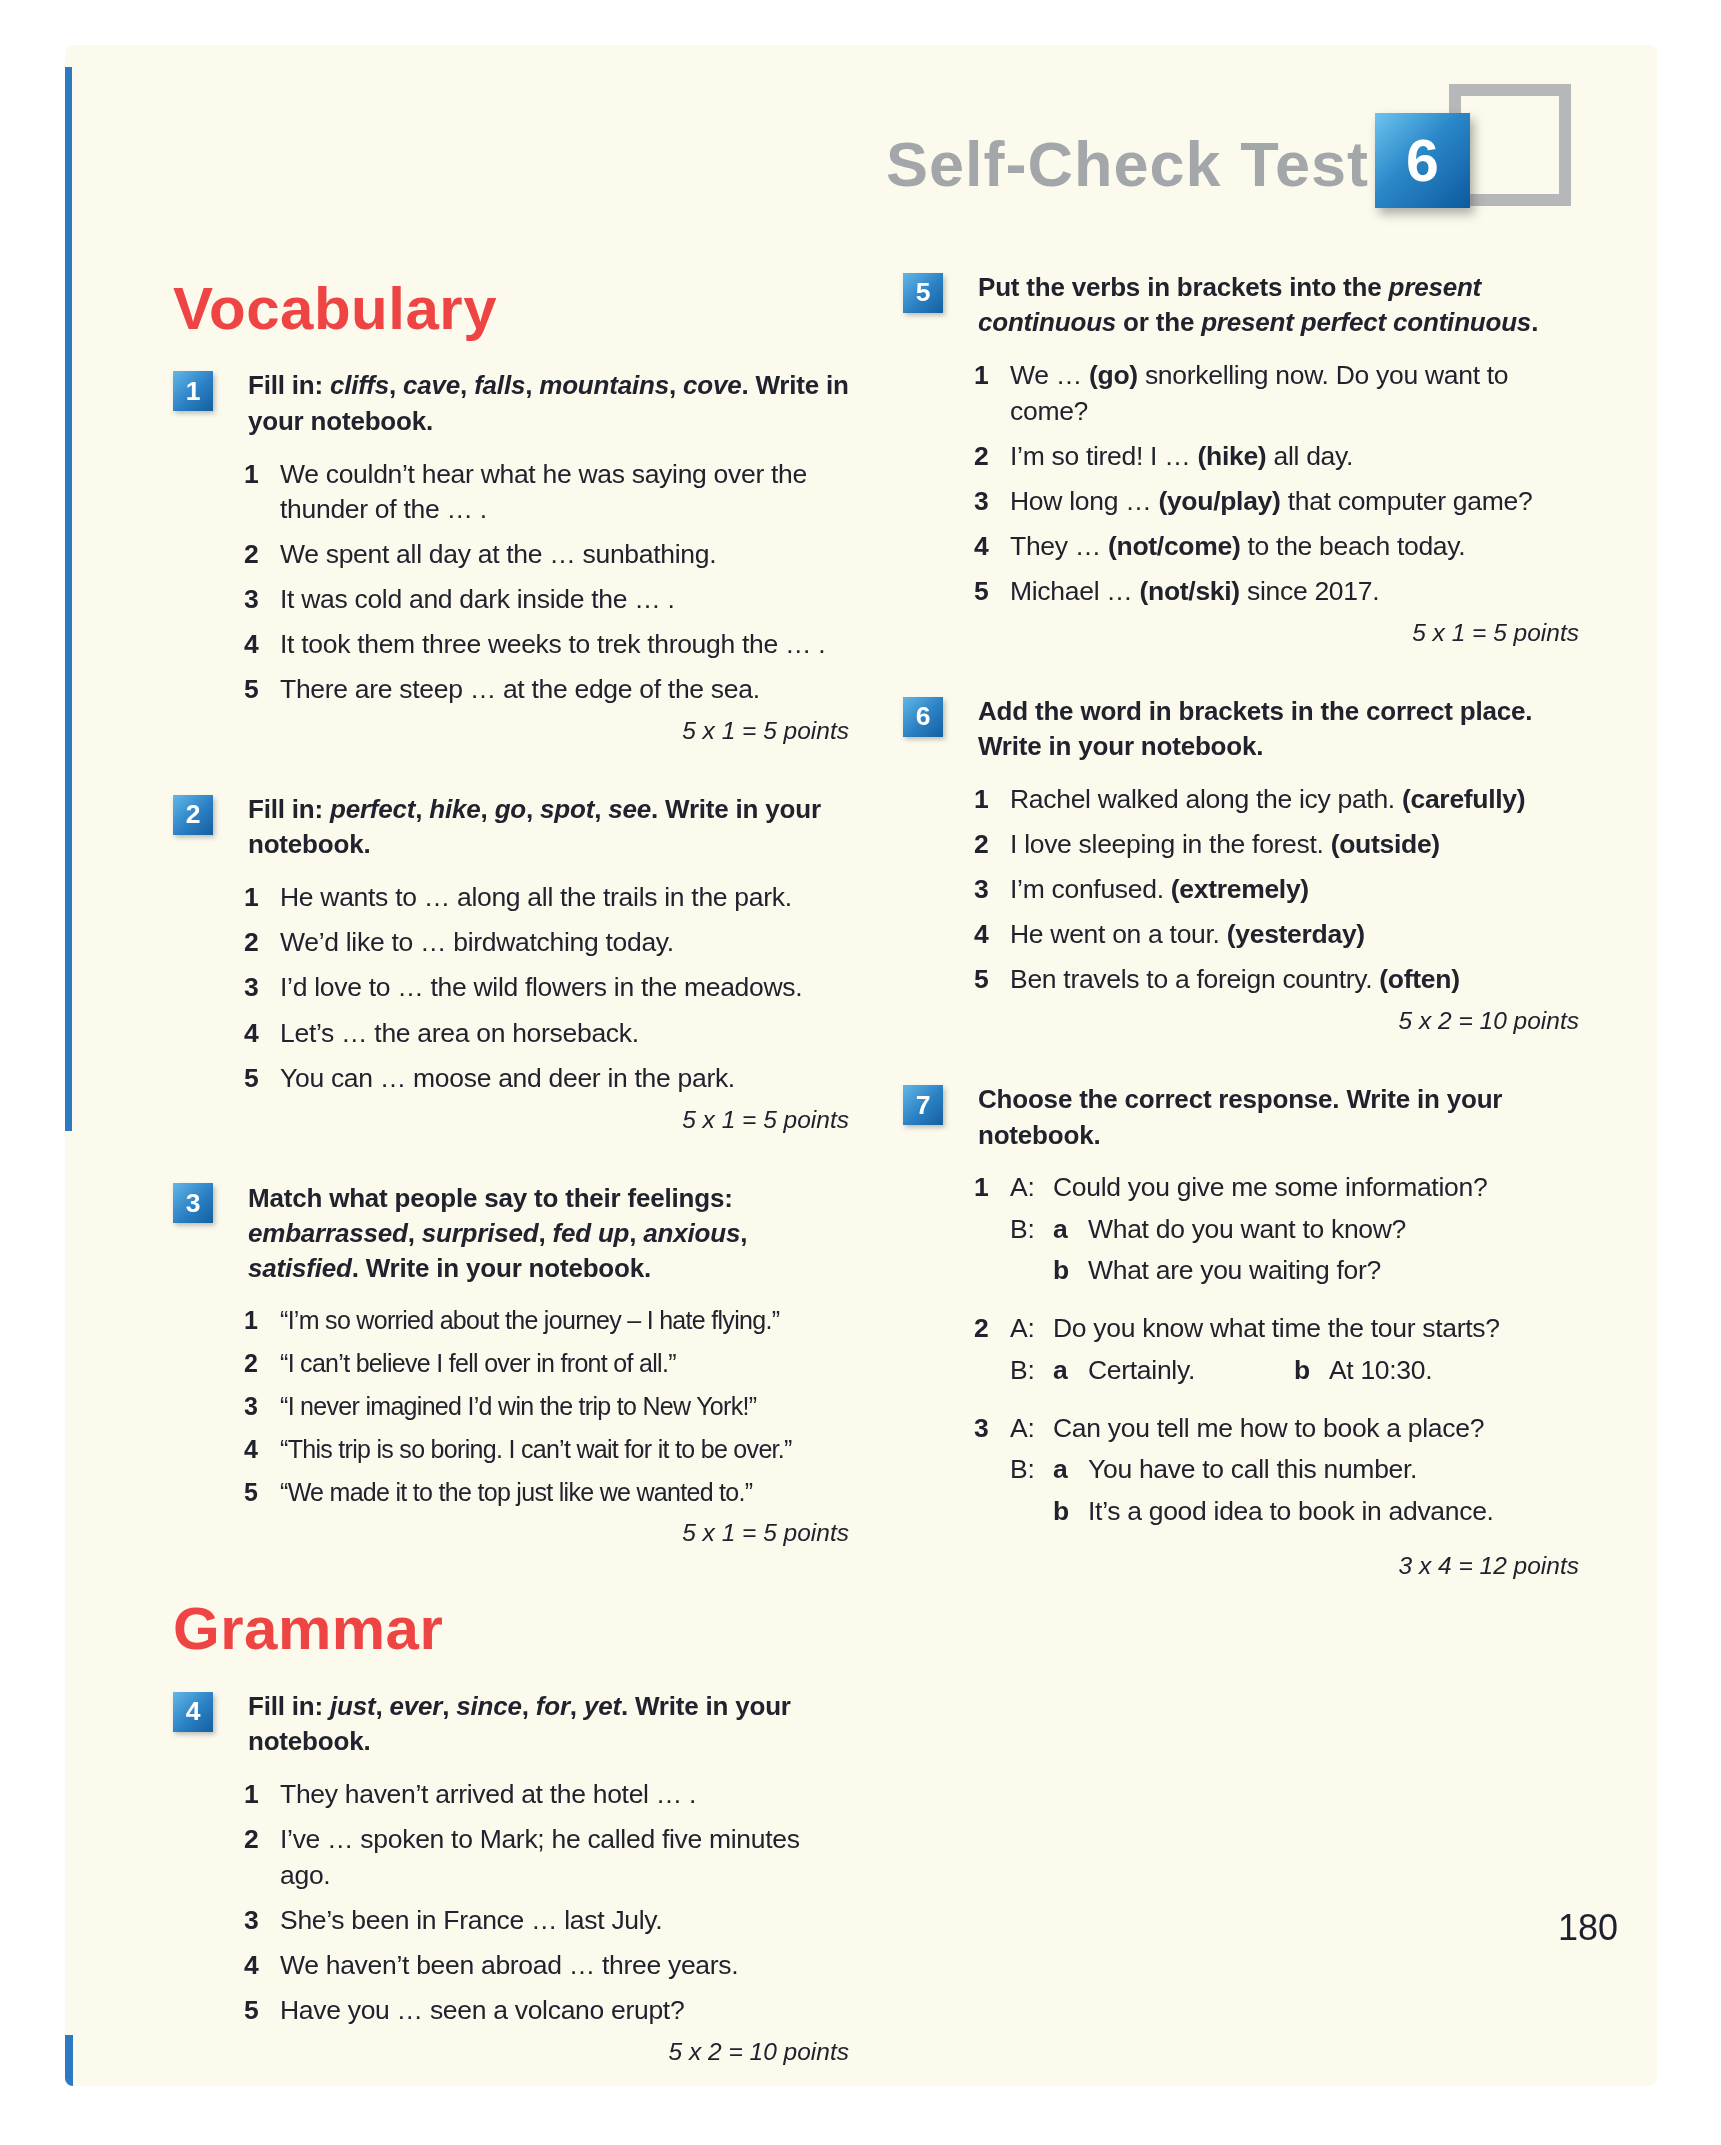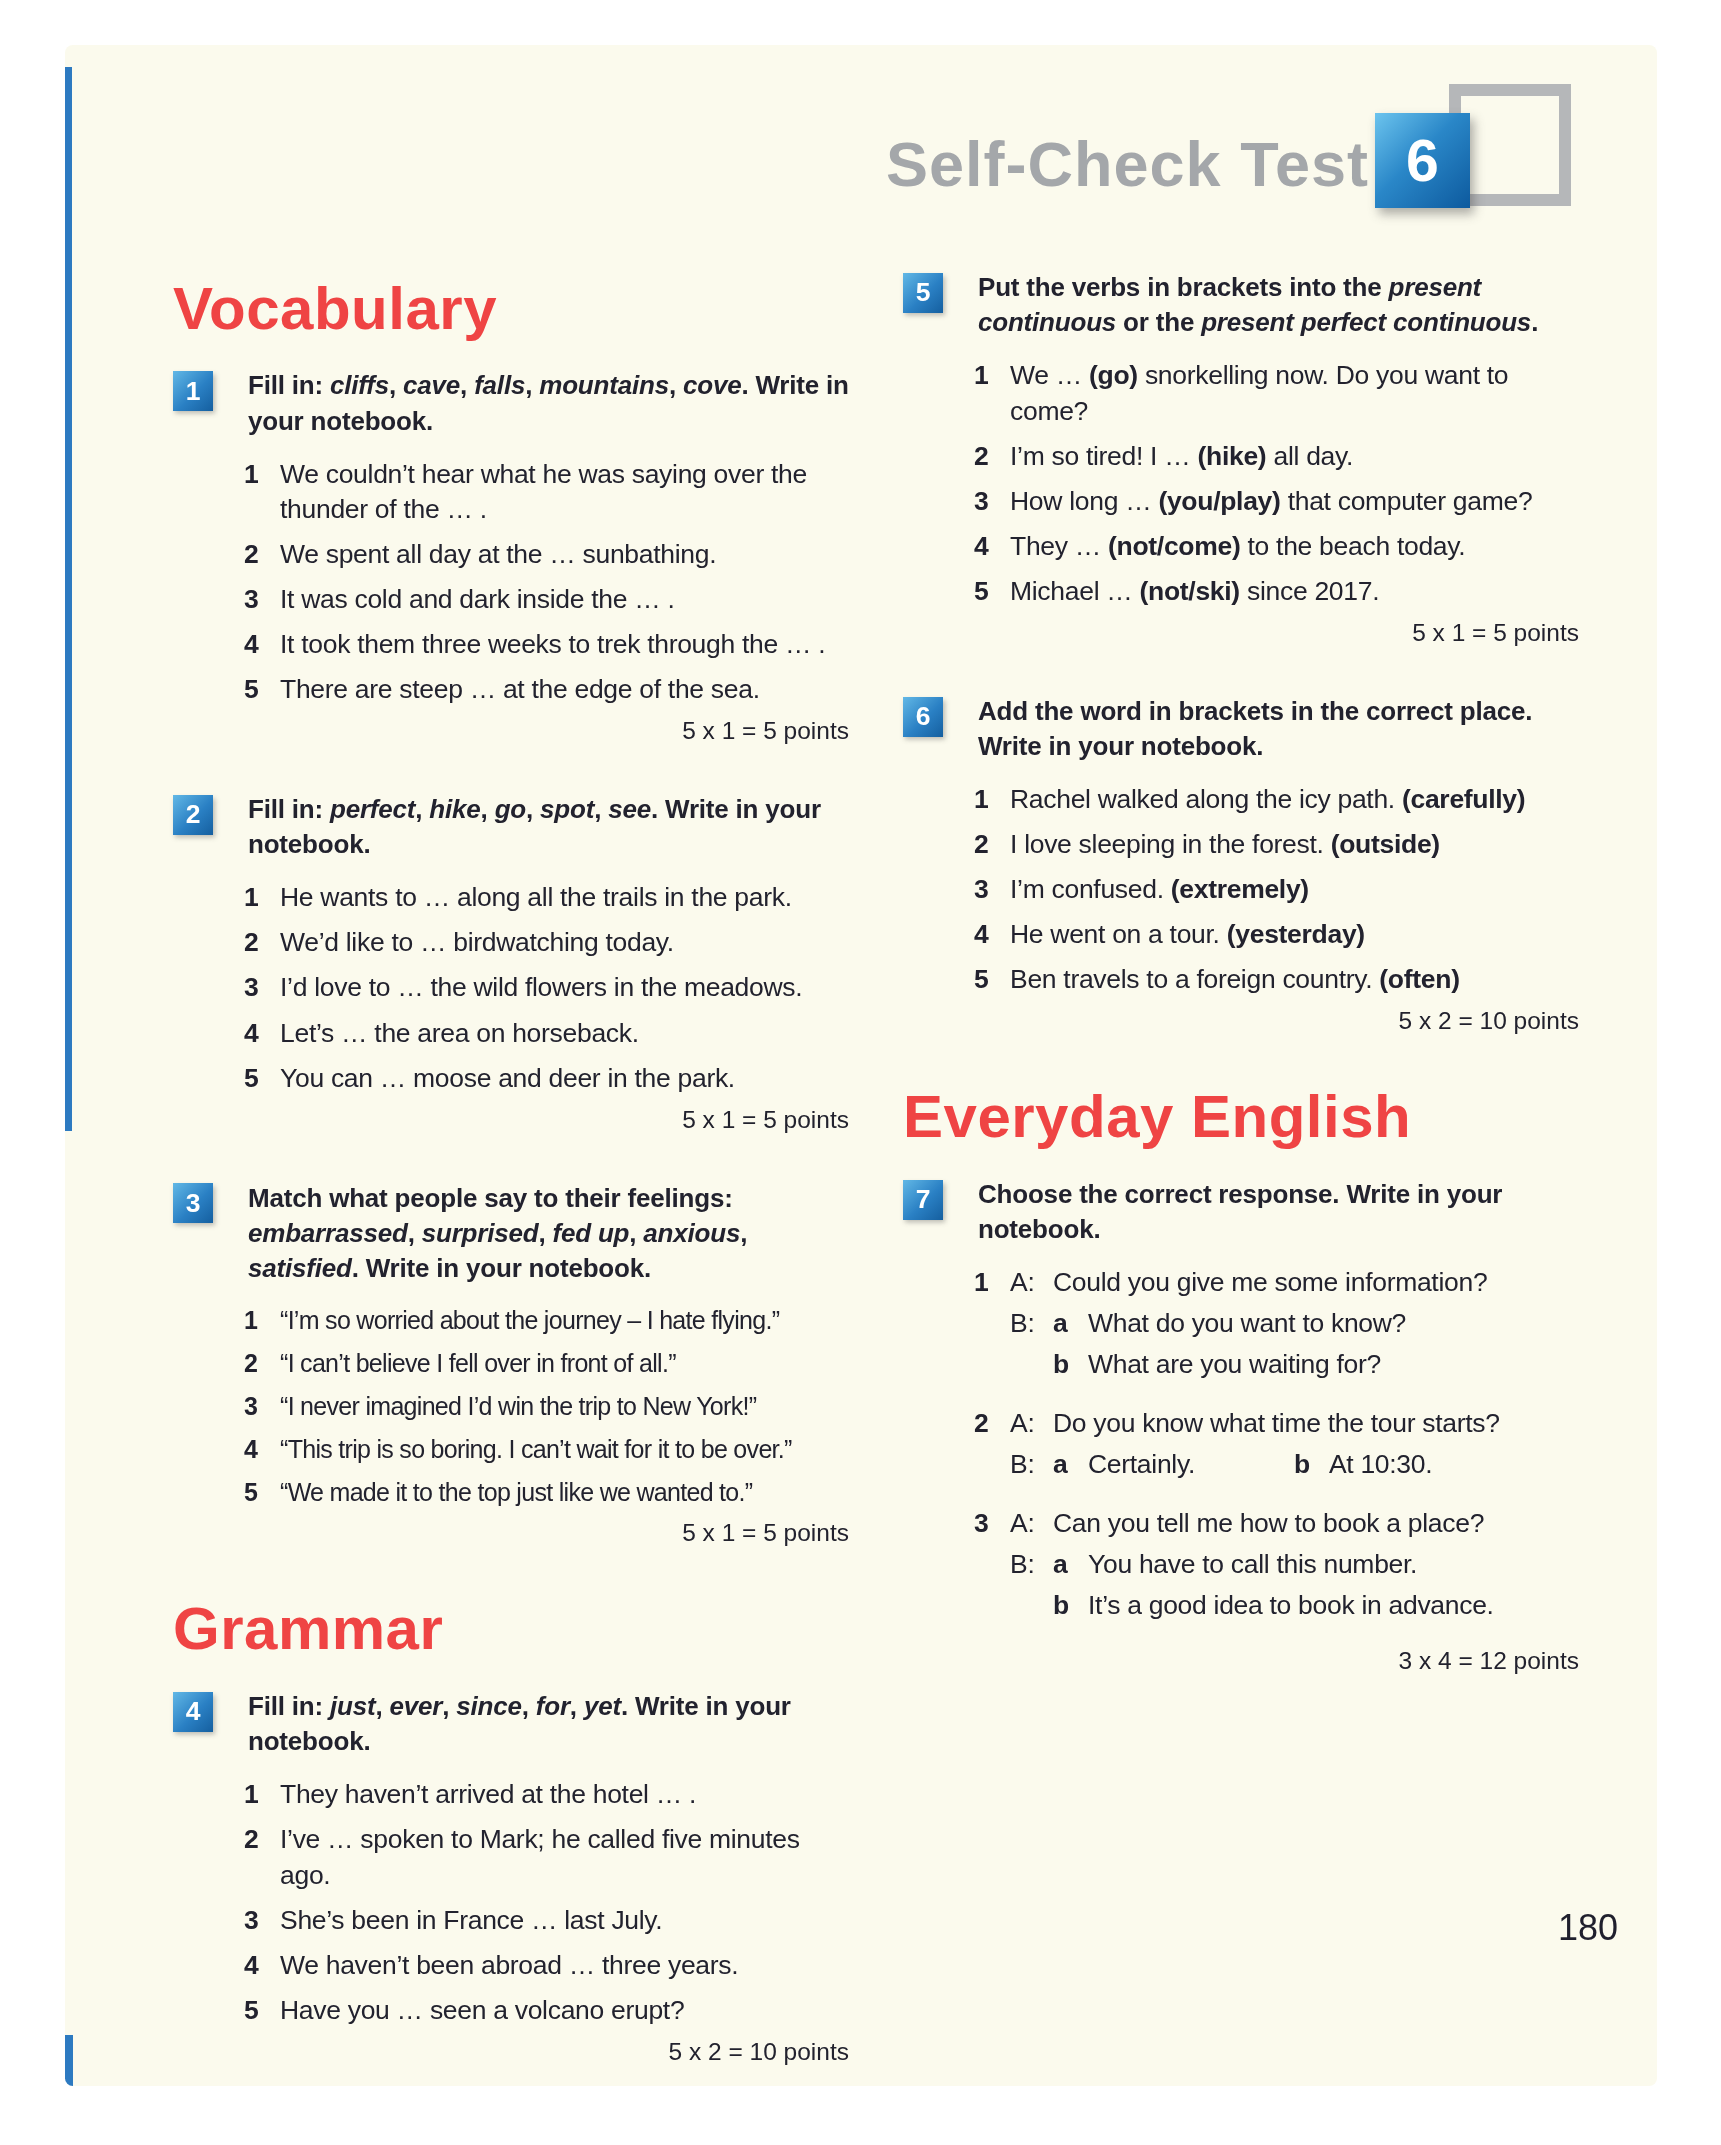--- a/index.html
+++ b/index.html
@@ -90,21 +90,21 @@
   .p-n { font-weight: 400; }
   .ex-items { margin: 17.6px 0 3.9px; padding-left: 71px; }
   .ex-item {
     display: flex; margin-bottom: 9.8px;
     font-size: 26.5px; line-height: 1.33; letter-spacing: -0.3px;
   }
   .exercise.condensed .ex-item { font-size: 25px; letter-spacing: -0.7px; }
   .item-num { width: 36px; flex: none; font-weight: 700; }
   .item-body { flex: 1; }
   .ex-points {
-    font-size: 24.5px;
+    font-style: italic; font-size: 24.5px;
     text-align: right; margin-top: 9.8px;
   }
   
   .dlg-item { margin-bottom: 23.5px; }
   .dlg-line { display: flex; }
   .dlg-line + .dlg-line { margin-top: 5.9px; }
   .spk { width: 43px; flex: none; }
   .dlg-text { flex: 1; }
   .opts { display: flex; flex-direction: column; gap: 5.9px; flex: 1; }
   .opts.inline { flex-direction: row; }
@@ -305,21 +305,20 @@
               <span class="item-num">4</span>
               <div class="item-body"><span class="p-n">He went on a tour. </span><span class="p-b">(yesterday)</span></div>
             </div>
             <div class="ex-item">
               <span class="item-num">5</span>
               <div class="item-body"><span class="p-n">Ben travels to a foreign country. </span><span class="p-b">(often)</span></div>
             </div>
           </div>
           <div class="ex-points">5 x 2 = 10 points</div>
         </section>
-        <h2 class="section-heading">Everyday English</h2>
         <section class="exercise">
           <div class="ex-head">
             <div class="ex-badge">7</div>
             <p class="ex-instr"><span class="p-b">Choose the correct response. Write in your notebook.</span></p>
           </div>
           <div class="ex-items">
             <div class="ex-item dlg-item">
               <span class="item-num">1</span>
               <div class="item-body">
                 <div class="dlg-line">

